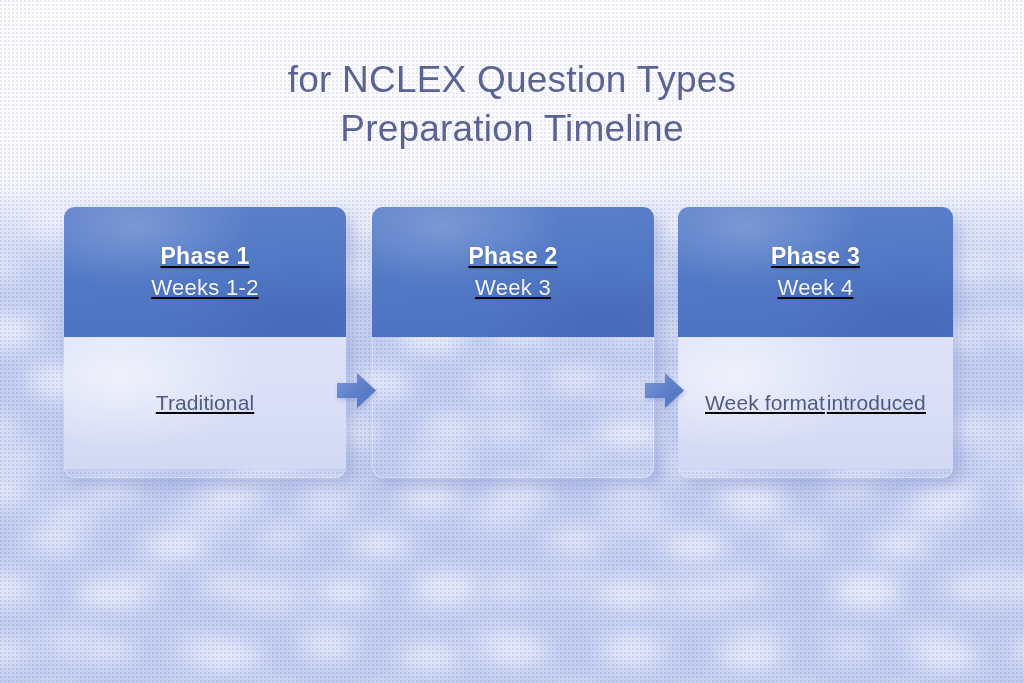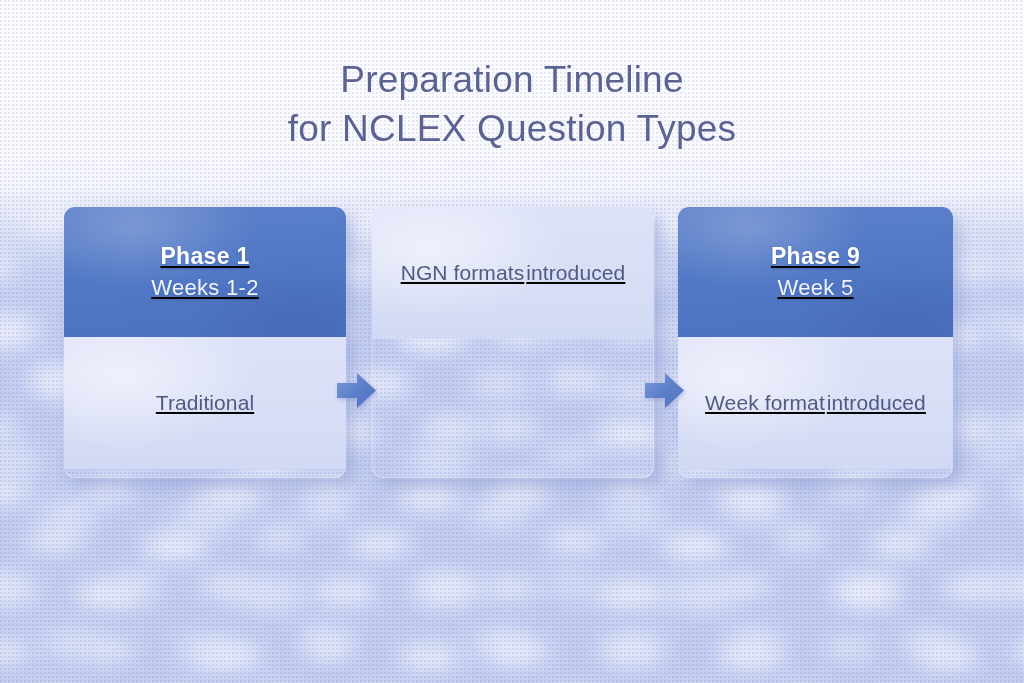--- a/index.html
+++ b/index.html
@@ -237,47 +237,47 @@
 
 <div id="stage">
 
   <div class="bg-base"></div>
   <div class="bg-cobble"></div>
   <div class="bg-cobble2"></div>
   <div class="bg-topwash"></div>
   <div class="bg-vignette"></div>
 
   <div id="title-block">
+    <div class="title-line">for NCLEX Question Types</div>
     <div class="title-line">Preparation Timeline</div>
-    <div class="title-line">for NCLEX Question Types</div>
   </div>
 
   <div id="cards">
 
     <div class="card c1">
       <div class="card-header">
         <div class="phase-label">Phase 1</div>
         <div class="week-label">Weeks 1-2</div>
       </div>
       <div class="card-body">
         <div class="desc-line">Traditional</div>
       </div>
     </div>
 
     <div class="card c2">
-      <div class="card-body">
-        <div class="desc-line">NGN formats</div>
-        <div class="desc-line">introduced</div>
+      <div class="card-header">
+        <div class="phase-label">Phase 2</div>
+        <div class="week-label">Week 3</div>
       </div>
     </div>
 
     <div class="card c3">
       <div class="card-header">
-        <div class="phase-label">Phase 9</div>
-        <div class="week-label">Week 5</div>
+        <div class="phase-label">Phase 3</div>
+        <div class="week-label">Week 4</div>
       </div>
       <div class="card-body">
         <div class="desc-line">Week format</div>
         <div class="desc-line">introduced</div>
       </div>
     </div>
 
     <div class="arrow a1">
       <svg viewBox="0 0 39 37" width="39" height="37" aria-hidden="true">
         <defs>

